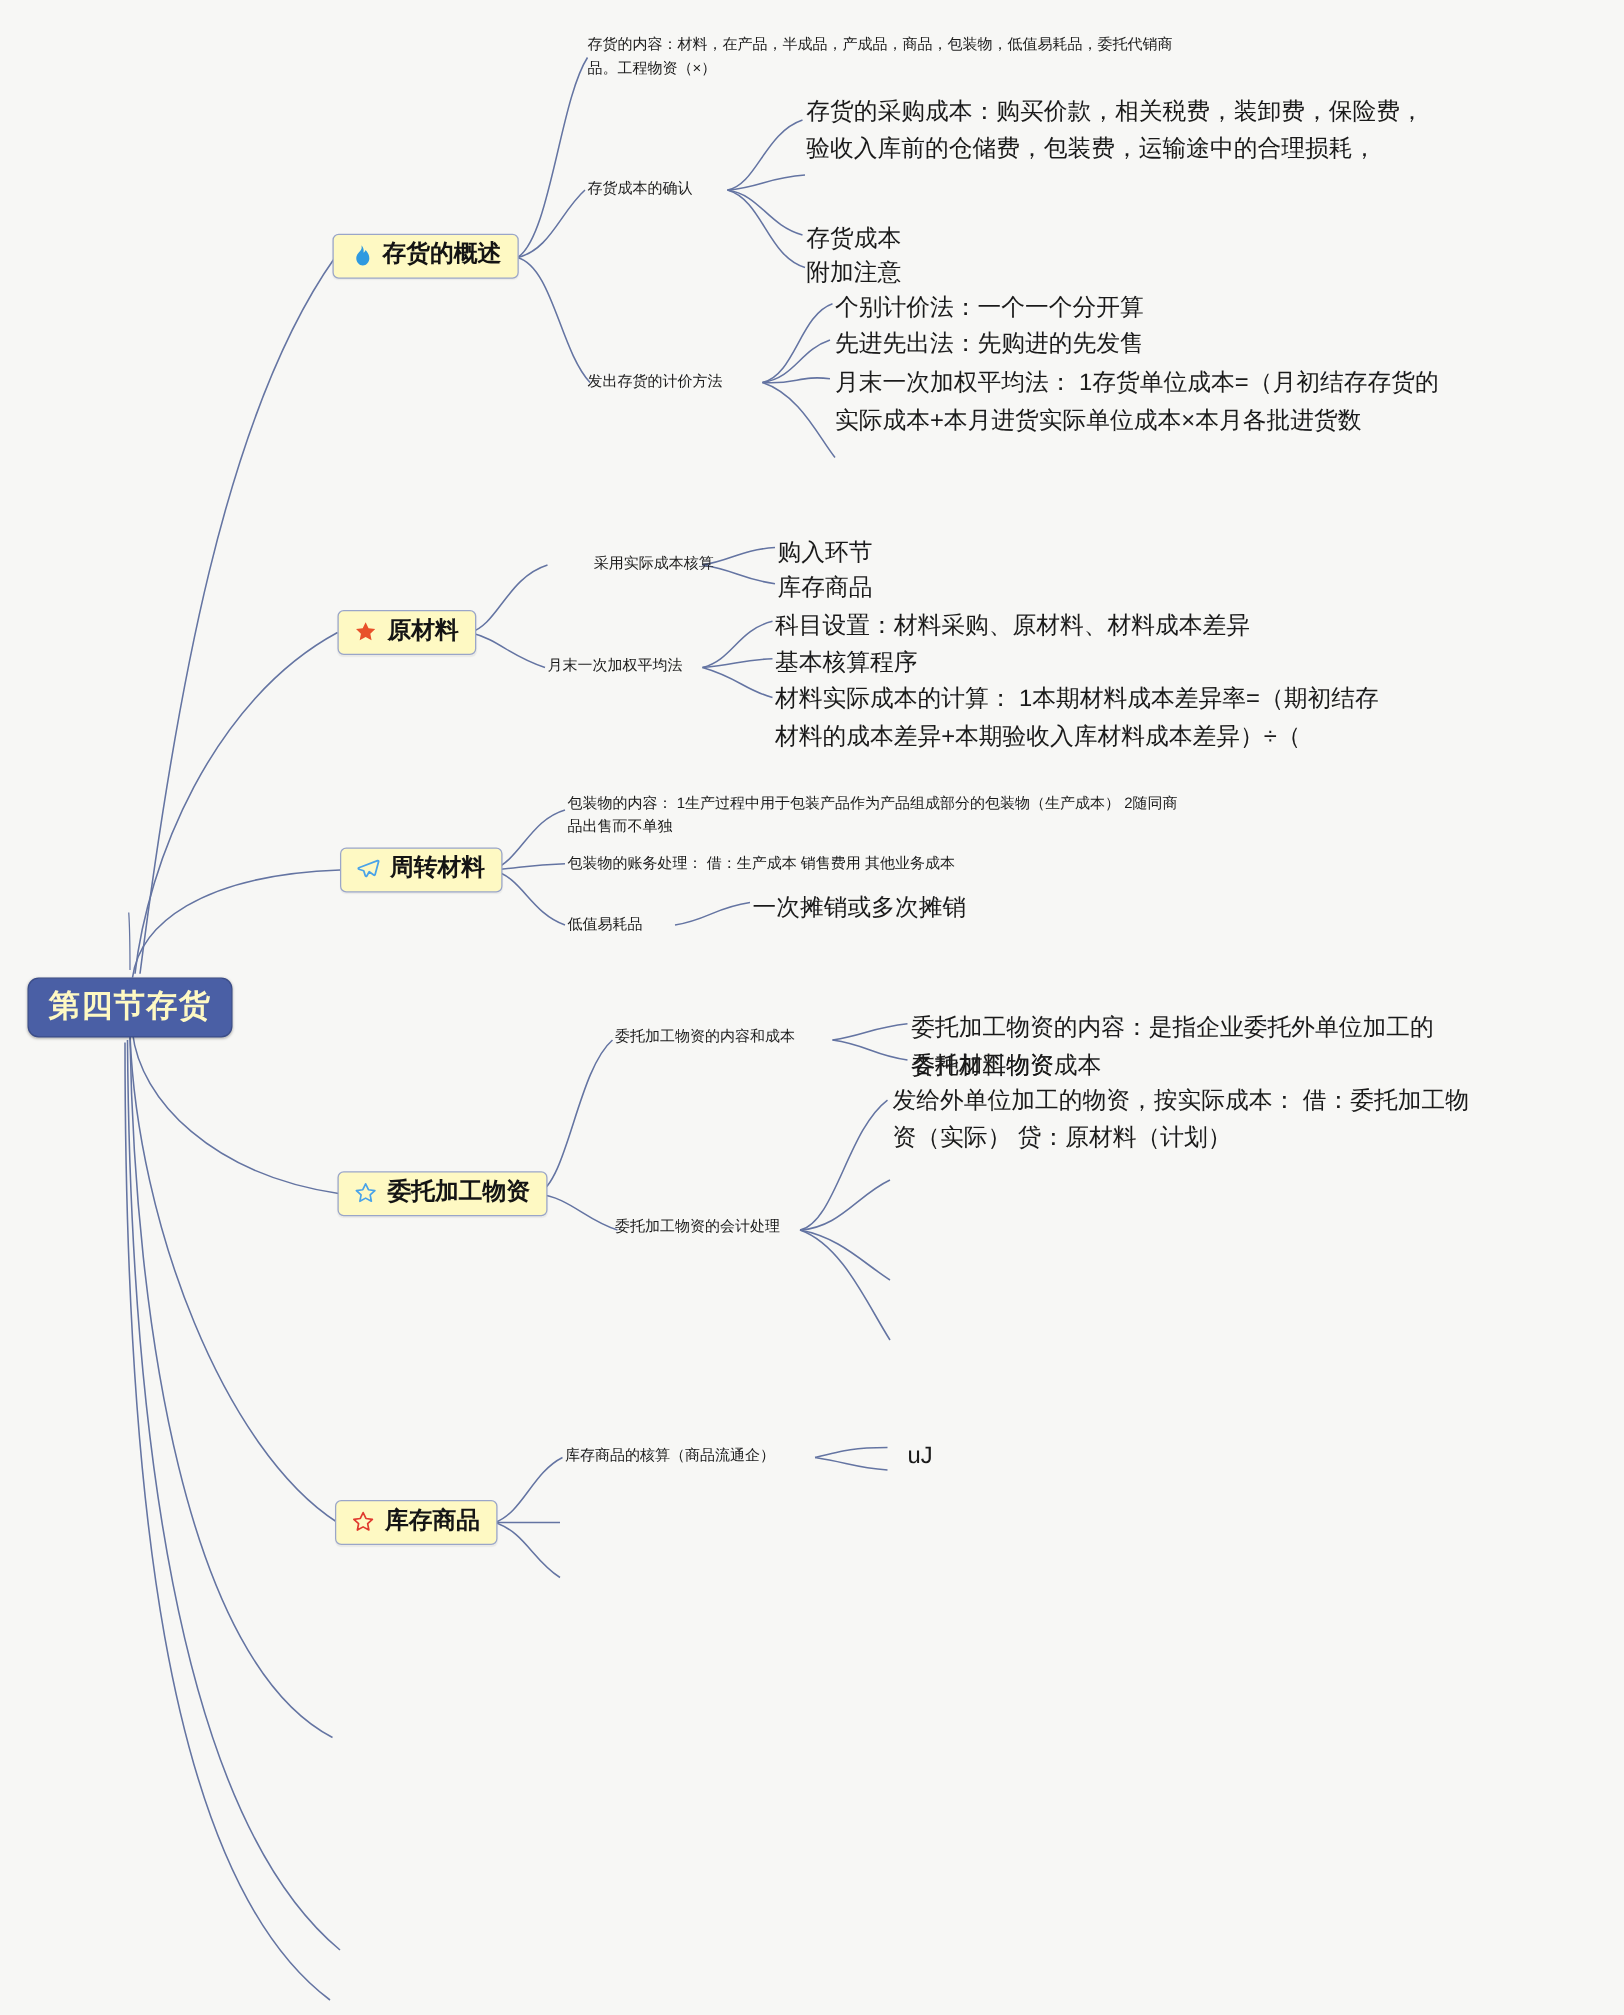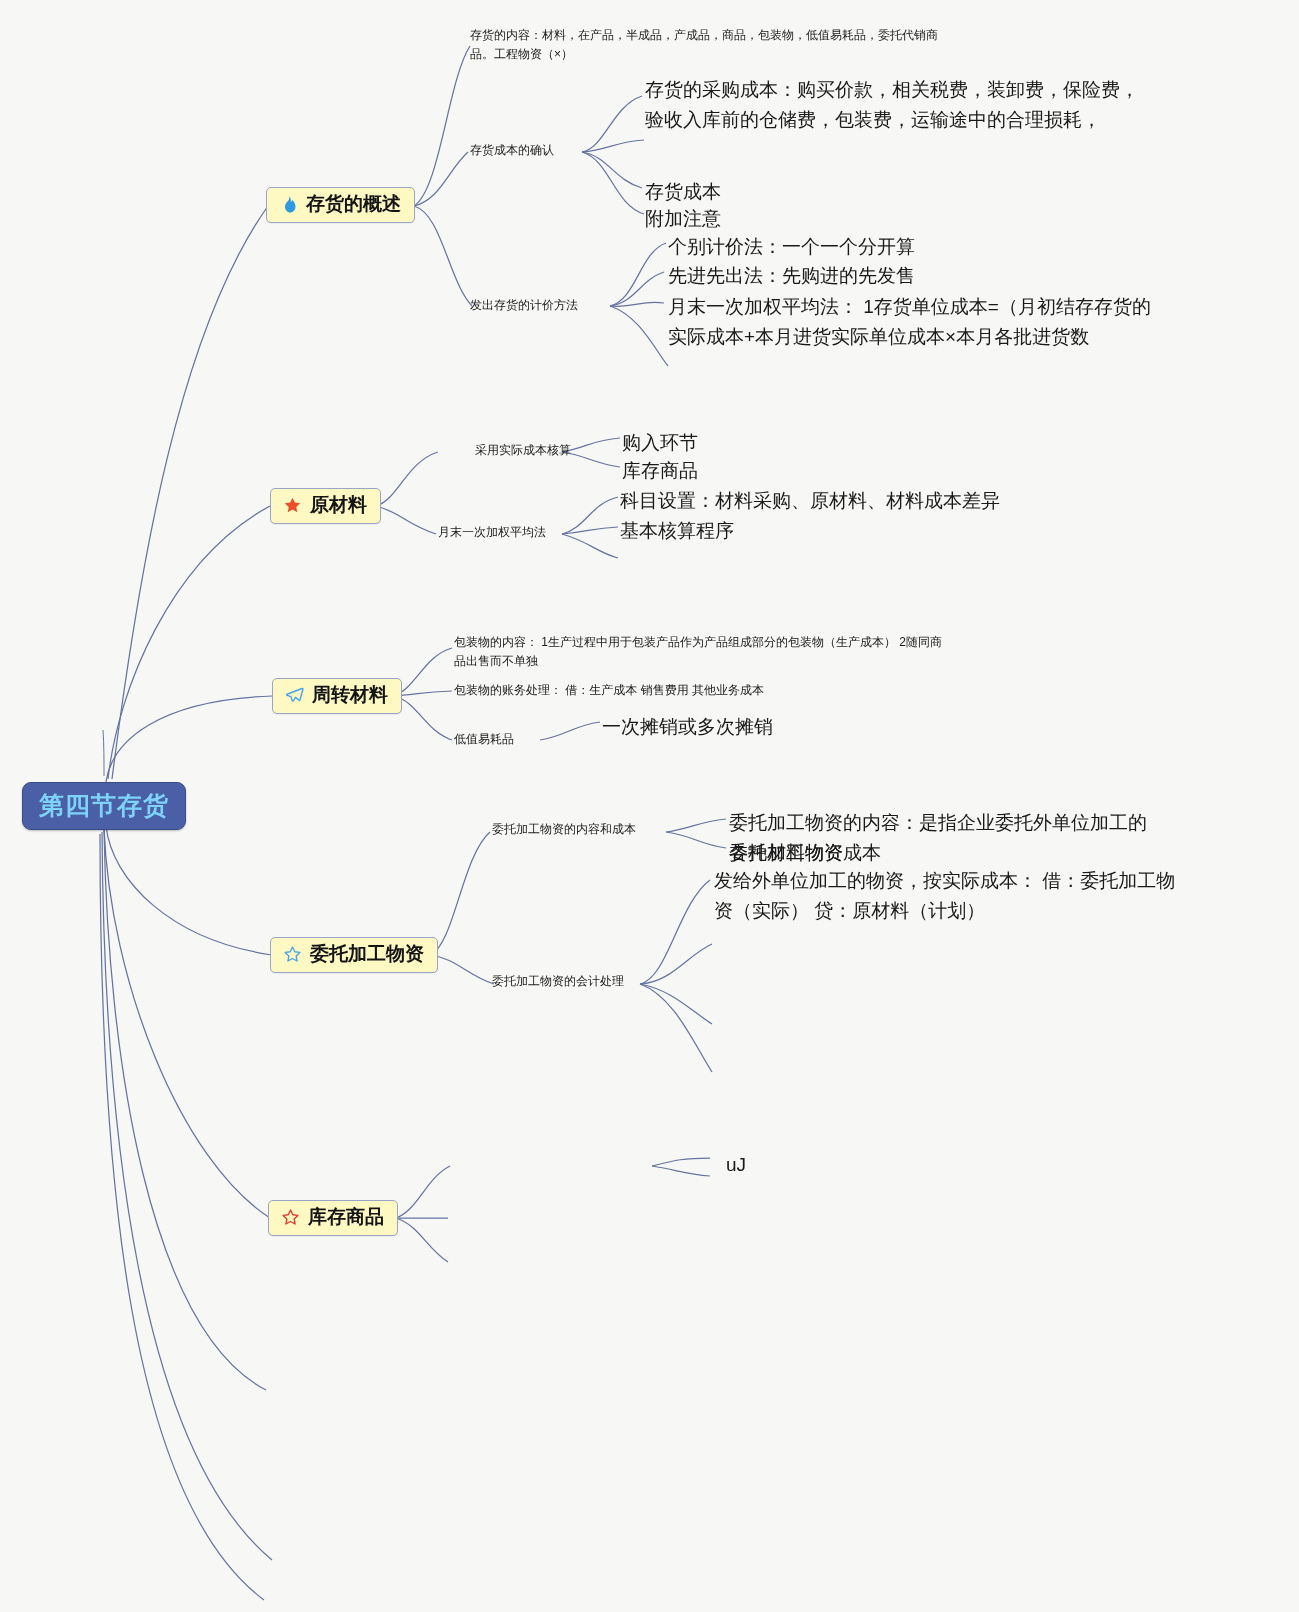--- a/index.html
+++ b/index.html
@@ -31,21 +31,21 @@
     position: absolute;
     box-sizing: border-box;
   }
   
   .root-node {
     background: #4a5fa5;
     border: 1px solid #3b4d89;
     border-radius: 9px;
     box-shadow: 0 1px 2px rgba(0,0,0,.25);
     padding: 9px 16px 11px 16px;
-    color: #7dd3fc;
+    color: #fef9c3;
     font-size: 25px;
     font-weight: bold;
     letter-spacing: 1px;
     white-space: nowrap;
     line-height: 1.05;
   }
   
   .branch-node {
     background: #fef9c3;
     border: 1px solid #9aa6c9;
@@ -188,20 +188,21 @@
     <span>原材料</span>
   </div>
 
   <div class="node leaf l2" style="left:438px; top:441px; width:170px;text-align:center;">采用实际成本核算</div>
   <div class="node leaf l3" style="left:622px; top:428px; width:220px;">购入环节</div>
   <div class="node leaf l3" style="left:622px; top:456px; width:220px;">库存商品</div>
 
   <div class="node leaf l2" style="left:438px; top:523px; width:170px;">月末一次加权平均法</div>
   <div class="node leaf l3" style="left:620px; top:486px; width:420px;">科目设置：材料采购、原材料、材料成本差异</div>
   <div class="node leaf l3" style="left:620px; top:516px; width:300px;">基本核算程序</div>
+  <div class="node leaf l3" style="left:620px; top:545px; width:500px;">材料实际成本的计算： 1本期材料成本差异率=（期初结存材料的成本差异+本期验收入库材料成本差异）÷（</div>
 
   <div class="node branch-node" style="left:272px; top:678px;">
     <span class="ic">
       <svg width="19" height="19" viewBox="0 0 24 24" aria-hidden="true">
         <path d="M21.5 3.2L2.6 10.4c-.7.27-.66 1.27.05 1.49l4.9 1.5 1.6 5.1c.22.7 1.15.78 1.5.16l2.46-4.3 4.6 3.4c.5.37 1.23.1 1.36-.52L22.6 4.1c.13-.63-.5-1.13-1.1-.9z" fill="none" stroke="#4aa3e8" stroke-width="1.8" stroke-linejoin="round"></path>
       </svg>
     </span>
     <span>周转材料</span>
   </div>
 
@@ -228,15 +229,16 @@
 
   <div class="node branch-node" style="left:268px; top:1200px;">
     <span class="ic">
       <svg width="19" height="19" viewBox="0 0 24 24" aria-hidden="true">
         <path d="M12 2.6l2.85 5.95 6.5.84-4.77 4.43 1.22 6.4L12 17.05l-5.8 3.17 1.22-6.4L2.65 9.39l6.5-.84z" fill="none" stroke="#e03a2f" stroke-width="1.7" stroke-linejoin="round"></path>
       </svg>
     </span>
     <span>库存商品</span>
   </div>
 
+  <div class="node leaf l2" style="left:452px; top:1155px; width:210px;">库存商品的核算（商品流通企）</div>
   <div class="node leaf l3" style="left:726px; top:1150px; width:120px;">uJ</div>
 
 </div>
 
 </body></html>

